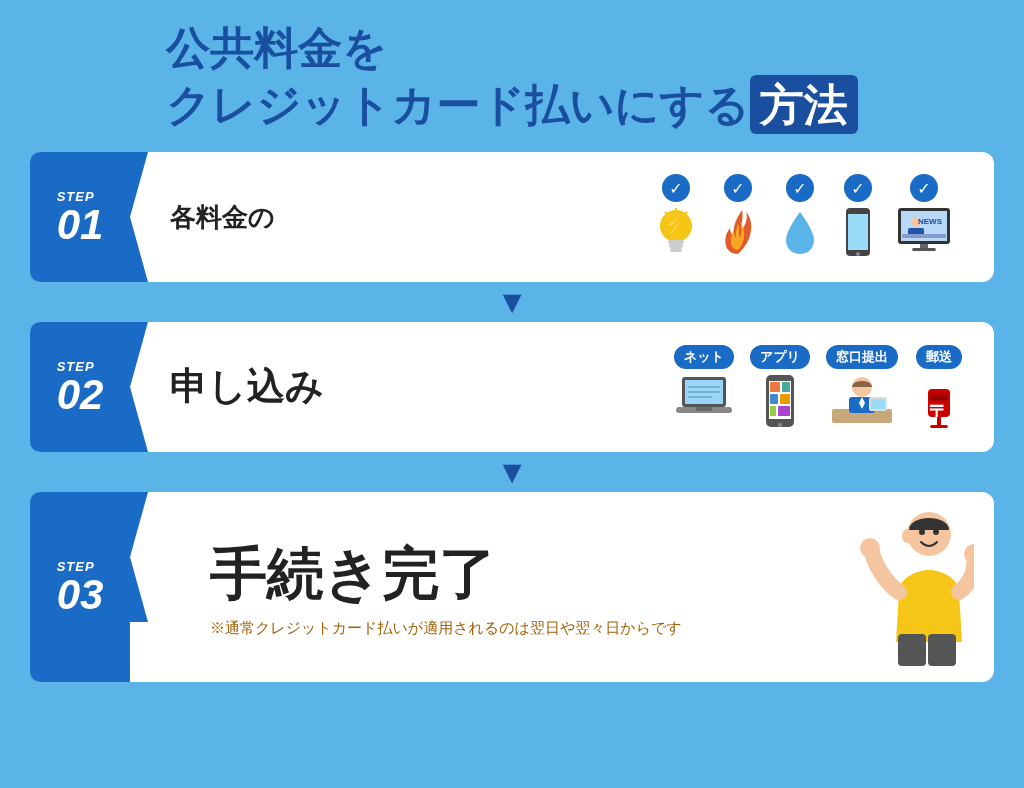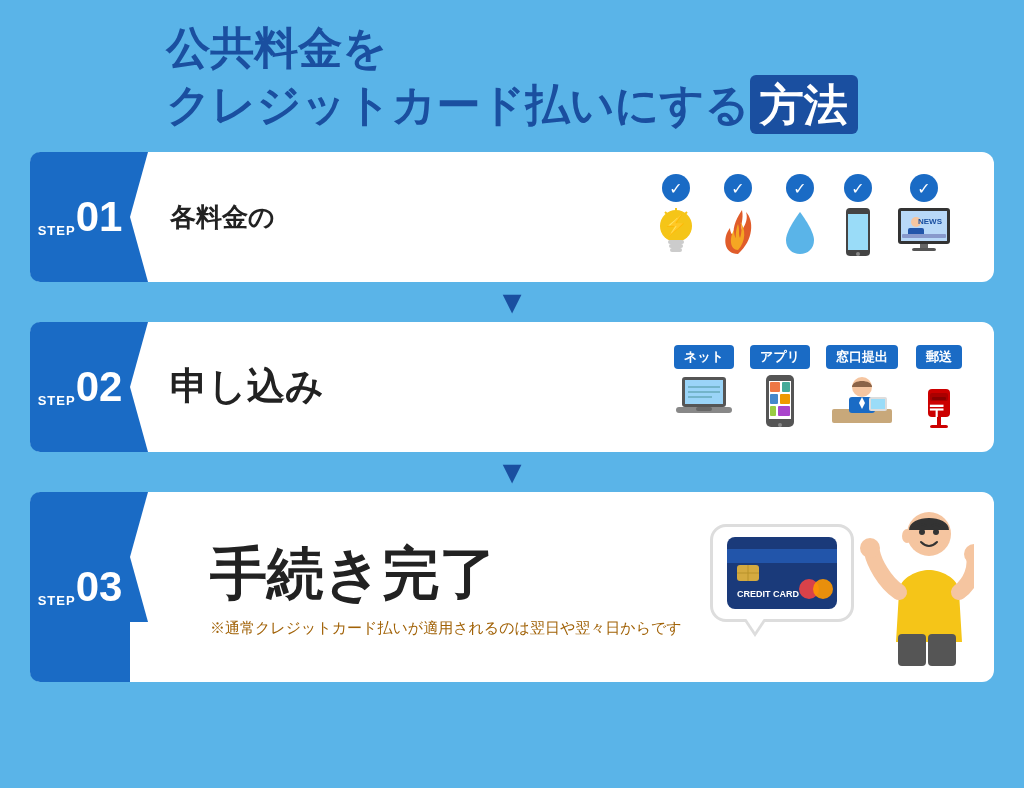--- a/index.html
+++ b/index.html
@@ -84,21 +84,23 @@
       right: -18px;
       top: 0;
       width: 0;
       height: 0;
       border-top: 65px solid #1a6bc5;
       border-bottom: 65px solid #1a6bc5;
       border-right: 18px solid transparent;
     }
     .step-badge-inner {
       display: flex;
-      align-items: flex-end;
+      flex-direction: column;
+      align-items: flex-start;
+      font-style: italic;
     }
     .step-label {
       font-size: 13px;
       font-weight: 700;
       letter-spacing: 1px;
     }
     .step-number {
       font-size: 42px;
       font-weight: 900;
       line-height: 1;
@@ -160,21 +162,21 @@
       flex-direction: column;
       align-items: center;
       gap: 4px;
     }
     .method-label {
       background: #1a6bc5;
       color: #fff;
       font-size: 13px;
       font-weight: 700;
       padding: 3px 10px;
-      border-radius: 4px;
+      border-radius: 12px;
       white-space: nowrap;
     }
 
     
     .step3-content {
       flex: 1;
       display: flex;
       flex-direction: column;
       justify-content: center;
       padding: 10px 20px 10px 40px;
@@ -415,40 +417,20 @@
       </div>
     </div>
     <div style="flex:1; display:flex; align-items:center; padding: 10px 10px 10px 40px;">
       <div class="step3-content">
         <div class="step3-title">手続き完了</div>
         <div class="step3-note">※通常クレジットカード払いが適用されるのは翌日や翌々日からです</div>
       </div>
 
       <div class="step3-right">
 
-        <div style="display:flex; flex-direction:column; align-items:center; margin-right:10px; margin-bottom:20px;">
-          <div class="speech-bubble">
-
-            <svg width="110" height="72" viewBox="0 0 110 72" class="credit-card-svg">
-
-              <rect width="110" height="72" rx="8" fill="#1a3a7a"></rect>
-
-              <rect y="12" width="110" height="14" fill="#2255aa"></rect>
-
-              <rect x="10" y="28" width="22" height="16" rx="3" fill="#d4aa40"></rect>
-              <line x1="21" y1="28" x2="21" y2="44" stroke="#b8922a" stroke-width="1"></line>
-              <line x1="10" y1="36" x2="32" y2="36" stroke="#b8922a" stroke-width="1"></line>
-
-              <text x="10" y="60" font-size="9" fill="#fff" font-family="Arial" font-weight="bold">CREDIT CARD</text>
-
-              <circle cx="82" cy="52" r="10" fill="#e44" opacity="0.9"></circle>
-              <circle cx="96" cy="52" r="10" fill="#f90" opacity="0.9"></circle>
-            </svg>
-          </div>
-        </div>
 
         <svg width="120" height="170" viewBox="0 0 120 170">
 
           <circle cx="75" cy="32" r="22" fill="#f5c5a0"></circle>
 
           <path d="M55 28 C55 12 95 12 95 28" fill="#333"></path>
 
           <ellipse cx="53" cy="34" rx="5" ry="7" fill="#f5c5a0"></ellipse>
 
           <path d="M45 90 C45 75 65 68 75 68 C85 68 105 75 105 90 L108 140 L42 140 Z" fill="#f5c518"></path>

